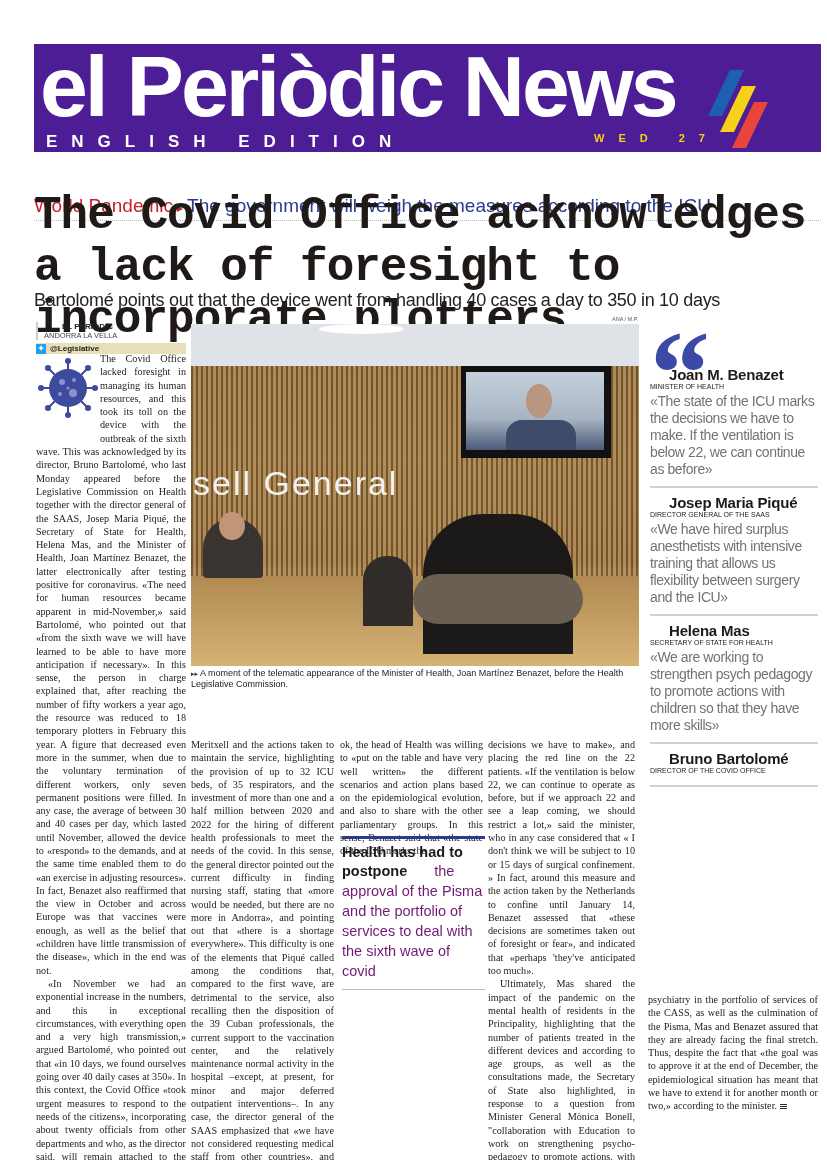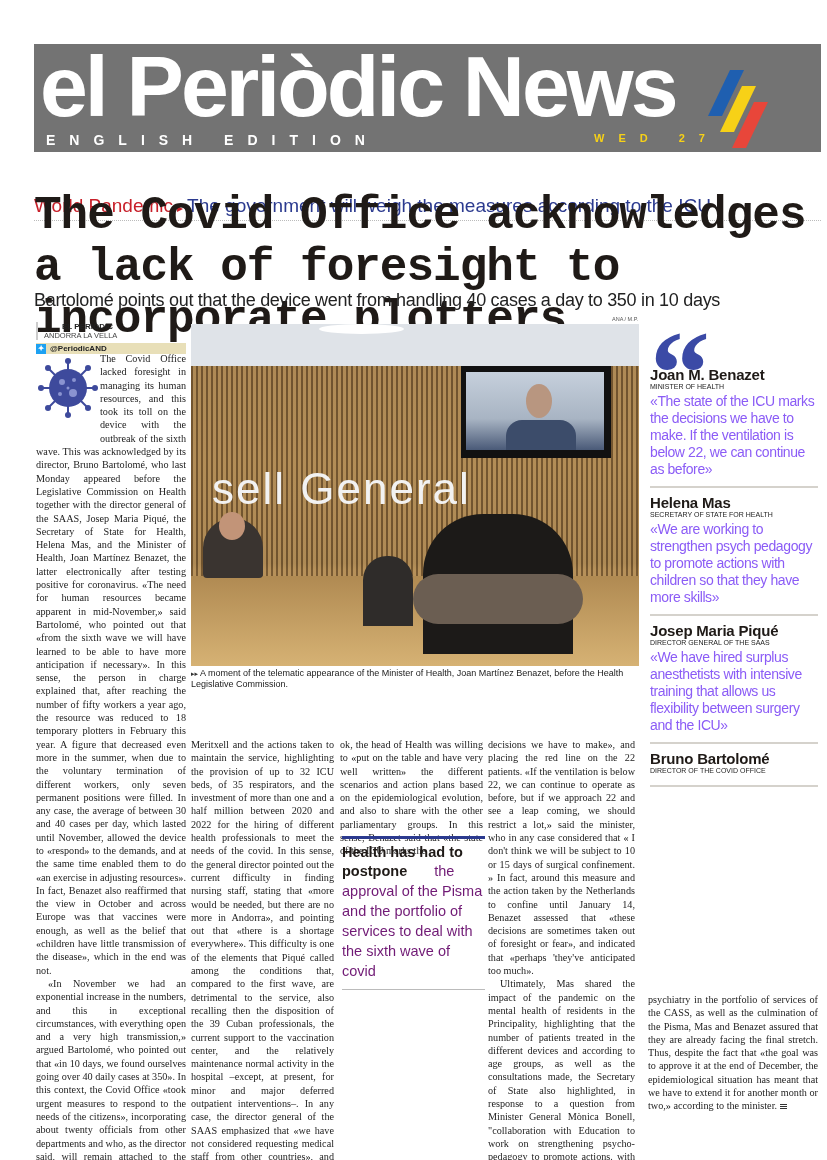--- a/index.html
+++ b/index.html
@@ -1,21 +1,21 @@
 <!DOCTYPE html>
 <html><head>
 <meta charset="utf-8">
 <style>
   html, body { margin:0; padding:0; background:#ffffff; }
   body { width:827px; height:1160px; position:relative; overflow:hidden; font-family:"Liberation Sans", sans-serif; color:#222; }
 
   
-  .masthead { position:absolute; left:34px; top:44px; width:787px; height:108px; background:#737373; }
+  .masthead { position:absolute; left:34px; top:44px; width:787px; height:108px; background:#4c1d95; }
   .masthead .title { position:absolute; left:6px; top:-8px; font-family:"Liberation Sans", sans-serif; font-weight:bold; font-size:86px; letter-spacing:-3px; color:#fff; line-height:100px; white-space:nowrap; }
-  .masthead .edition { position:absolute; left:12px; top:88px; font-size:14px; font-weight:bold; color:#fff; letter-spacing:14px; }
+  .masthead .edition { position:absolute; left:12px; top:88px; font-size:17px; font-weight:bold; color:#fff; letter-spacing:14px; }
   .masthead .date { position:absolute; left:560px; top:88px; font-size:11px; font-weight:bold; color:#f7d117; letter-spacing:14px; }
   .flag { position:absolute; left:668px; top:26px; width:70px; height:78px; }
 
   
   .kicker { position:absolute; left:34px; top:156px; width:787px; height:28px; font-size:19px; line-height:28px; white-space:nowrap; border-bottom:1px dotted #bbb;margin-top:36px; }
   .kicker .sec { color:#c8202a; }
   .kicker .arrow { color:#c8202a; font-size:12px; margin:0 4px; }
   .kicker .sub { color:#2b3a8f; }
 
   .headline { position:absolute; left:34px; top:190px; width:787px; font-size:46px; line-height:52px; font-weight:bold; color:#1f1a17; letter-spacing:-1px;font-family:Liberation Mono, monospace; }
@@ -43,43 +43,43 @@
   
   .credit { position:absolute; left:612px; top:316px; font-size:5.5px; color:#555; }
   .photo { position:absolute; left:191px; top:324px; width:448px; height:342px; background:linear-gradient(180deg,#d8dde3 0%,#c9c6be 10%,#8a6a3e 12%,#a57e46 40%,#8b6a3a 70%,#c59a5a 72%,#d1a865 100%); overflow:hidden; }
   .photo .ceiling { position:absolute; left:0; top:0; width:100%; height:42px; background:#dfe3e8; }
   .photo .light { position:absolute; left:128px; top:0; width:85px; height:10px; background:#fff; border-radius:50%; }
   .photo .stripes { position:absolute; left:0; top:42px; width:100%; height:215px; background:repeating-linear-gradient(90deg,#6b4f2c 0 2px,#b5905a 2px 5px); opacity:.85; }
   .photo .tv { position:absolute; left:270px; top:42px; width:150px; height:92px; background:#111; }
   .photo .tv .screen { position:absolute; left:5px; top:6px; width:138px; height:78px; background:linear-gradient(180deg,#c6d0dc,#a8b4c3 60%,#4a5a78 100%); }
   .photo .tv .head { position:absolute; left:60px; top:12px; width:26px; height:34px; background:#b89680; border-radius:50%; }
   .photo .tv .body { position:absolute; left:40px; top:48px; width:70px; height:30px; background:#3c4c6a; border-radius:16px 16px 0 0; }
-  .photo .sign { position:absolute; left:2px; top:140px; font-size:44px; color:#f2f2f2; letter-spacing:2px; font-family:"Liberation Sans", sans-serif;padding-left:19px; }
+  .photo .sign { position:absolute; left:2px; top:140px; font-size:34px; color:#f2f2f2; letter-spacing:2px; font-family:"Liberation Sans", sans-serif; }
   .photo .desk { position:absolute; left:0; top:252px; width:100%; height:90px; background:linear-gradient(180deg,#b08a52,#d6b274); }
   .photo .person1 { position:absolute; left:12px; top:194px; width:60px; height:60px; background:#3a3430; border-radius:30px 30px 4px 4px; }
   .photo .person1 .face { position:absolute; left:16px; top:-6px; width:26px; height:28px; background:#c29478; border-radius:50%; }
   .photo .person2 { position:absolute; left:172px; top:232px; width:50px; height:70px; background:#2f2c2a; border-radius:24px 24px 0 0; }
   .photo .person3 { position:absolute; left:232px; top:190px; width:150px; height:140px; background:#1c1a18; border-radius:60px 60px 0 0; }
   .photo .person3 .fur { position:absolute; left:-10px; top:60px; width:170px; height:50px; background:#6b5e52; border-radius:30px; }
 
   .caption { position:absolute; left:191px; top:668px; width:448px; font-size:9px; line-height:11px; color:#222; }
   .caption .arr { color:#333; font-size:7px; }
 
   
   .pull { position:absolute; left:342px; top:836px; width:143px; border-top:3px solid #2b3a8f; padding-top:4px; border-bottom:1px solid #bbb; padding-bottom:8px; }
   .pull .b { font-weight:bold; font-size:14.5px; line-height:16px; color:#1f1a17; }
   .pull .r { font-size:14.5px; line-height:20px; color:#701a75;margin-left:23px; }
 
   
   .sidebar { position:absolute; left:650px; top:324px; width:168px; }
   .quote-mark { width:70px; height:42px; color:#3b4aa6; font-family:"Liberation Serif", serif; font-weight:bold; font-size:120px; line-height:100px; }
   .qblock { border-bottom:2px solid #d5d2cc; padding-bottom:8px; margin-bottom:6px; }
-  .qname { font-weight:bold; font-size:15px; color:#1f1a17; letter-spacing:-0.2px; }
+  .qname { font-weight:bold; font-size:15px; color:#1f1a17; letter-spacing:-0.2px;margin-left:19px; }
   .qrole { font-size:7px; color:#222; text-transform:uppercase; margin-bottom:3px; }
-  .qtext { font-size:14px; line-height:17px; color:#8b5cf6; letter-spacing:-0.4px; }
+  .qtext { font-size:14px; line-height:17px; color:#737373; letter-spacing:-0.4px; }
   .endmark { display:inline-block; width:7px; height:6px; background:repeating-linear-gradient(180deg,#333 0 1px,transparent 1px 2px); vertical-align:middle; }
 </style>
 </head>
 <body>
 
 <header class="masthead">
   <div class="title">el Periòdic News</div>
   <svg class="flag" viewBox="0 0 70 78">
     <polygon points="18,0 32,0 10,46 -4,46" fill="#1f5fb0" transform="translate(10,0)"></polygon>
     <polygon points="30,16 44,16 22,62 8,62" fill="#f7d117" transform="translate(10,0)"></polygon>
@@ -94,21 +94,21 @@
 </div>
 
 <h1 class="headline" style="margin:0;">The Covid Office acknowledges a lack of foresight to incorporate plotters</h1>
 <div class="deck">Bartolomé points out that the device went from handling 40 cases a day to 350 in 10 days</div>
 
 <div class="byline">
   <div class="org">EL PERIÒDIC</div>
   <div class="loc">ANDORRA LA VELLA</div>
   <div class="tw">
     <span class="tw-icon">✦</span>
-    <span>@PeriodicAND</span>
+    <span>@Legislative</span>
   </div>
 </div>
 
 <div class="col1 serif">
   <div class="drop"></div>
   <p>The Covid Office lacked foresight in managing its human resources, and this took its toll on the device with the outbreak of the sixth wave. This was acknowledged by its director, Bruno Bartolomé, who last Monday appeared before the Legislative Commission on Health together with the director general of the SAAS, Josep Maria Piqué, the Secretary of State for Health, Helena Mas, and the Minister of Health, Joan Martínez Benazet, the latter electronically after testing positive for coronavirus. «The need for human resources became apparent in mid-November,» said Bartolomé, who pointed out that «from the sixth wave we will have learned to be able to have more anticipation if necessary». In this sense, the person in charge explained that, after reaching the number of fifty workers a year ago, the resource was reduced to 18 temporary plotters in February this year. A figure that decreased even more in the summer, when due to the voluntary termination of different workers, only seven permanent positions were filled. In any case, the average of between 30 and 40 cases per day, which lasted until November, allowed the device to «respond» to the demands, and at the same time enabled them to do «an exercise in adjusting resources». In fact, Benazet also reaffirmed that the view in October and across Europe was that vaccines were enough, as well as the belief that «children have little transmission of the disease», which in the end was not.</p>
   <p class="indent">«In November we had an exponential increase in the numbers, and this in exceptional circumstances, with everything open and a very high transmission,» argued Bartolomé, who pointed out that «in 10 days, we found ourselves going over 40 daily cases at 350». In this context, the Covid Office «took urgent measures to respond to the needs of the citizens», incorporating about twenty officials from other departments and who, as the director said, will remain attached to the service until the end of January 2022, which added to the hiring of 10 more plotters, must ensure the viability of the resource. This does not mean, however, that Bartholome acknowledged that «looking back, we could have taken advantage of the summer to have people trained».</p>
 
 </div>
 
@@ -186,30 +186,30 @@
 </div>
 
 <aside class="sidebar">
   <div class="quote-mark">“</div>
   <div class="qblock">
     <div class="qname">Joan M. Benazet</div>
     <div class="qrole">MINISTER OF HEALTH</div>
     <div class="qtext">«The state of the ICU marks the decisions we have to make. If the ventilation is below 22, we can continue as before»</div>
   </div>
   <div class="qblock">
+    <div class="qname">Josep Maria Piqué</div>
+    <div class="qrole">DIRECTOR GENERAL OF THE SAAS</div>
+    <div class="qtext">«We have hired surplus anesthetists with intensive training that allows us flexibility between surgery and the ICU»</div>
+  </div>
+  <div class="qblock">
     <div class="qname">Helena Mas</div>
     <div class="qrole">SECRETARY OF STATE FOR HEALTH</div>
     <div class="qtext">«We are working to strengthen psych pedagogy to promote actions with children so that they have more skills»</div>
   </div>
   <div class="qblock">
-    <div class="qname">Josep Maria Piqué</div>
-    <div class="qrole">DIRECTOR GENERAL OF THE SAAS</div>
-    <div class="qtext">«We have hired surplus anesthetists with intensive training that allows us flexibility between surgery and the ICU»</div>
-  </div>
-  <div class="qblock">
     <div class="qname">Bruno Bartolomé</div>
     <div class="qrole">DIRECTOR OF THE COVID OFFICE</div>
   </div>
 </aside>
 
 <div class="col5 serif">
   <p><span>psychiatry in the portfolio of services of the CASS, as well as the culmination of the Pisma, Mas and Benazet assured that they are already facing the final stretch. Thus, despite the fact that «the goal was to approve it at the end of December, the epidemiological situation has meant that we have to extend it for another month or two,» according to the minister.</span> <span class="endmark"></span></p>
 </div>
 
 </body></html>

